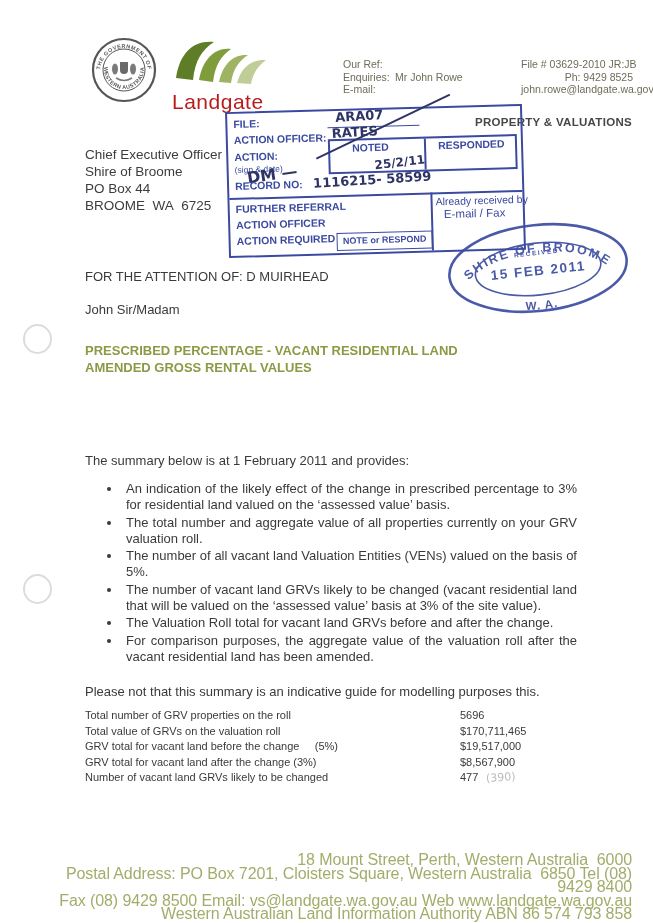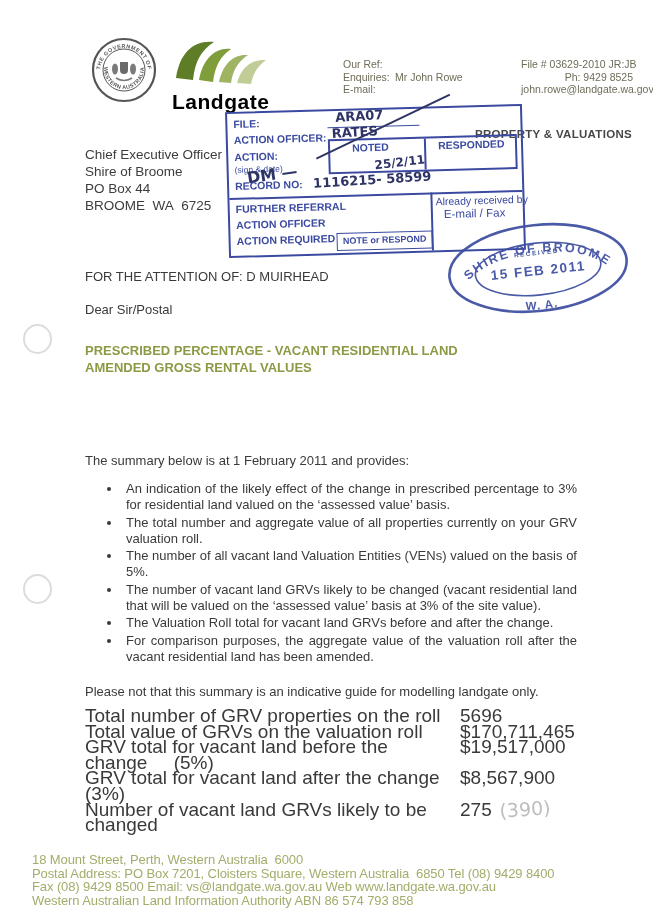--- a/index.html
+++ b/index.html
@@ -2,21 +2,21 @@
 <html><head>
 <meta charset="utf-8">
 <style>
   html,body{margin:0;padding:0;background:#e9e9e9;}
   .page{position:relative;width:653px;height:923px;background:#ffffff;overflow:hidden;
         font-family:"Liberation Sans",sans-serif;color:#3a3a3a;}
   .abs{position:absolute;}
   
   .punch{position:absolute;left:23px;width:25px;height:26px;border:2px solid #dcdcdc;border-radius:50%;}
   
-  .landgate-text{font-size:21px;font-weight:bold;color:#000000;letter-spacing:.5px;}
+  .landgate-text{font-size:21px;font-weight:normal;color:#b91c1c;letter-spacing:.5px;}
   .refblock{font-size:10.5px;line-height:12.5px;color:#6f6c58;width:290px;}
   .refrow{display:grid;grid-template-columns:52px 1fr 112px;}
   .refrow .mid{text-align:left;padding-right:14px;}
   .refrow .rgt{text-align:right;}
   .dept{font-size:11.5px;font-weight:bold;color:#474747;letter-spacing:.3px;}
   
   .stampbox{left:227px;top:108px;width:293px;height:142px;border:2.5px solid #3b4aa0;
             transform:rotate(-1.6deg);color:#3b4aa0;}
   .sb{position:absolute;font-size:10.5px;font-weight:bold;color:#3b4aa0;white-space:nowrap;}
   .sb.small{font-size:8.5px;font-weight:normal;}
@@ -32,25 +32,25 @@
                font-size:9px;font-weight:bold;text-align:center;line-height:15px;color:#3b4aa0;}
   
   .ovalstamp{left:445px;top:222px;width:186px;height:92px;transform:rotate(-6deg);opacity:.92;}
   
   .addr{font-size:13.5px;line-height:17px;color:#3d3d3d;}
   .bodytxt{font-size:13px;line-height:16.3px;color:#3a3a3a;}
   .just{text-align:justify;}
   .subject{font-size:13px;line-height:16.5px;font-weight:bold;color:#8b9a44;}
   ul.blts{margin:0;padding-left:37px;}
   ul.blts li{margin:0 0 1px 0;padding-left:4px;text-align:justify;}
-  .sumtable{font-size:19px;line-height:15.6px;}
+  .sumtable{font-size:11px;line-height:15.6px;}
   .sumrow{display:flex;}
   .sumrow .lbl{width:375px;}
   .annot{font-family:"DejaVu Sans",sans-serif;color:#bdbdbd;margin-left:8px;transform:rotate(-4deg);display:inline-block;}
-  .footer{font-size:13px;line-height:13.6px;color:#a3ad6b;text-align:left;letter-spacing:-.1px;}
+  .footer{font-size:16px;line-height:13.6px;color:#a3ad6b;text-align:right;letter-spacing:-.1px;}
 </style>
 </head>
 <body>
 
 <div class="page">
 
   <div class="punch" style="top:324px"></div>
   <div class="punch" style="top:574px"></div>
 
   <div class="abs" style="left:90px;top:36px">
@@ -93,21 +93,21 @@
       <span class="mid">Mr John Rowe</span>
       <span class="rgt">Ph: 9429 8525</span>
     </div>
     <div class="refrow">
       <span>E-mail:</span>
       <span class="mid"></span>
       <span class="rgt">john.rowe@landgate.wa.gov.au</span>
     </div>
   </div>
 
-  <div class="abs dept" style="right:21px;top:128px">PROPERTY &amp; VALUATIONS</div>
+  <div class="abs dept" style="right:21px;top:116px">PROPERTY &amp; VALUATIONS</div>
 
   <div class="abs stampbox">
     <div class="sb" style="left:6px;top:4px">FILE:</div>
     <div class="hand" style="position:absolute;left:108px;top:-2px;font-size:13px;transform:rotate(-2deg)">ARA07</div>
     <div class="writeline" style="left:100px;top:16px;width:92px"></div>
 
     <div class="sb" style="left:6px;top:20px">ACTION OFFICER:</div>
     <div class="hand" style="position:absolute;left:104px;top:14px;font-size:13px;transform:rotate(-2deg)">RATES</div>
 
     <div class="sb" style="left:6px;top:37px">ACTION:</div>
@@ -156,62 +156,62 @@
   </div>
 
   <div class="abs addr" style="left:85px;top:146px">
     <div>Chief Executive Officer</div>
     <div>Shire of Broome</div>
     <div>PO Box 44</div>
     <div>BROOME&nbsp; WA&nbsp; 6725</div>
   </div>
 
   <div class="abs bodytxt" style="left:85px;top:269px">FOR THE ATTENTION OF: D MUIRHEAD</div>
-  <div class="abs bodytxt" style="left:85px;top:302px">Dear Sir/Postal</div>
+  <div class="abs bodytxt" style="left:85px;top:302px">John Sir/Madam</div>
 
   <div class="abs subject" style="left:85px;top:343px">
     <div>PRESCRIBED PERCENTAGE - VACANT RESIDENTIAL LAND</div>
     <div>AMENDED GROSS RENTAL VALUES</div>
   </div>
 
   <div class="abs bodytxt" style="left:85px;top:453px;width:489px">The summary below is at 1 February 2011 and provides:</div>
 
   <div class="abs bodytxt" style="left:85px;top:481px;width:492px">
     <ul class="blts">
       <li>An indication of the likely effect of the change in prescribed percentage to 3% for residential land valued on the ‘assessed value’ basis.</li>
       <li>The total number and aggregate value of all properties currently on your GRV valuation roll.</li>
       <li>The number of all vacant land Valuation Entities (VENs) valued on the basis of 5%.</li>
       <li>The number of vacant land GRVs likely to be changed (vacant residential land that will be valued on the ‘assessed value’ basis at 3% of the site value).</li>
       <li>The Valuation Roll total for vacant land GRVs before and after the change.</li>
       <li>For comparison purposes, the aggregate value of the valuation roll after the vacant residential land has been amended.</li>
     </ul>
   </div>
 
-  <div class="abs bodytxt" style="left:85px;top:684px;width:492px">Please not that this summary is an indicative guide for modelling landgate only.</div>
+  <div class="abs bodytxt" style="left:85px;top:684px;width:492px">Please not that this summary is an indicative guide for modelling purposes this.</div>
 
   <div class="abs sumtable" style="left:85px;top:708px;width:520px">
     <div class="sumrow">
       <div class="lbl">Total number of GRV properties on the roll</div>
       <div>5696</div>
     </div>
     <div class="sumrow">
       <div class="lbl">Total value of GRVs on the valuation roll</div>
       <div>$170,711,465</div>
     </div>
     <div class="sumrow">
       <div class="lbl">GRV total for vacant land before the change&nbsp;&nbsp;&nbsp;&nbsp;&nbsp;(5%)</div>
       <div>$19,517,000</div>
     </div>
     <div class="sumrow">
       <div class="lbl">GRV total for vacant land after the change (3%)</div>
       <div>$8,567,900</div>
     </div>
     <div class="sumrow">
       <div class="lbl">Number of vacant land GRVs likely to be changed</div>
-      <div>275</div>
+      <div>477</div>
       <div class="annot">(390)</div>
     </div>
   </div>
 
   <div class="abs footer" style="right:21px;top:853px;width:600px">
     <div>18 Mount Street, Perth, Western Australia&nbsp; 6000</div>
     <div>Postal Address: PO Box 7201, Cloisters Square, Western Australia&nbsp; 6850 Tel (08) 9429 8400</div>
     <div>Fax (08) 9429 8500 Email: vs@landgate.wa.gov.au Web www.landgate.wa.gov.au</div>
     <div>Western Australian Land Information Authority ABN 86 574 793 858</div>
   </div>

